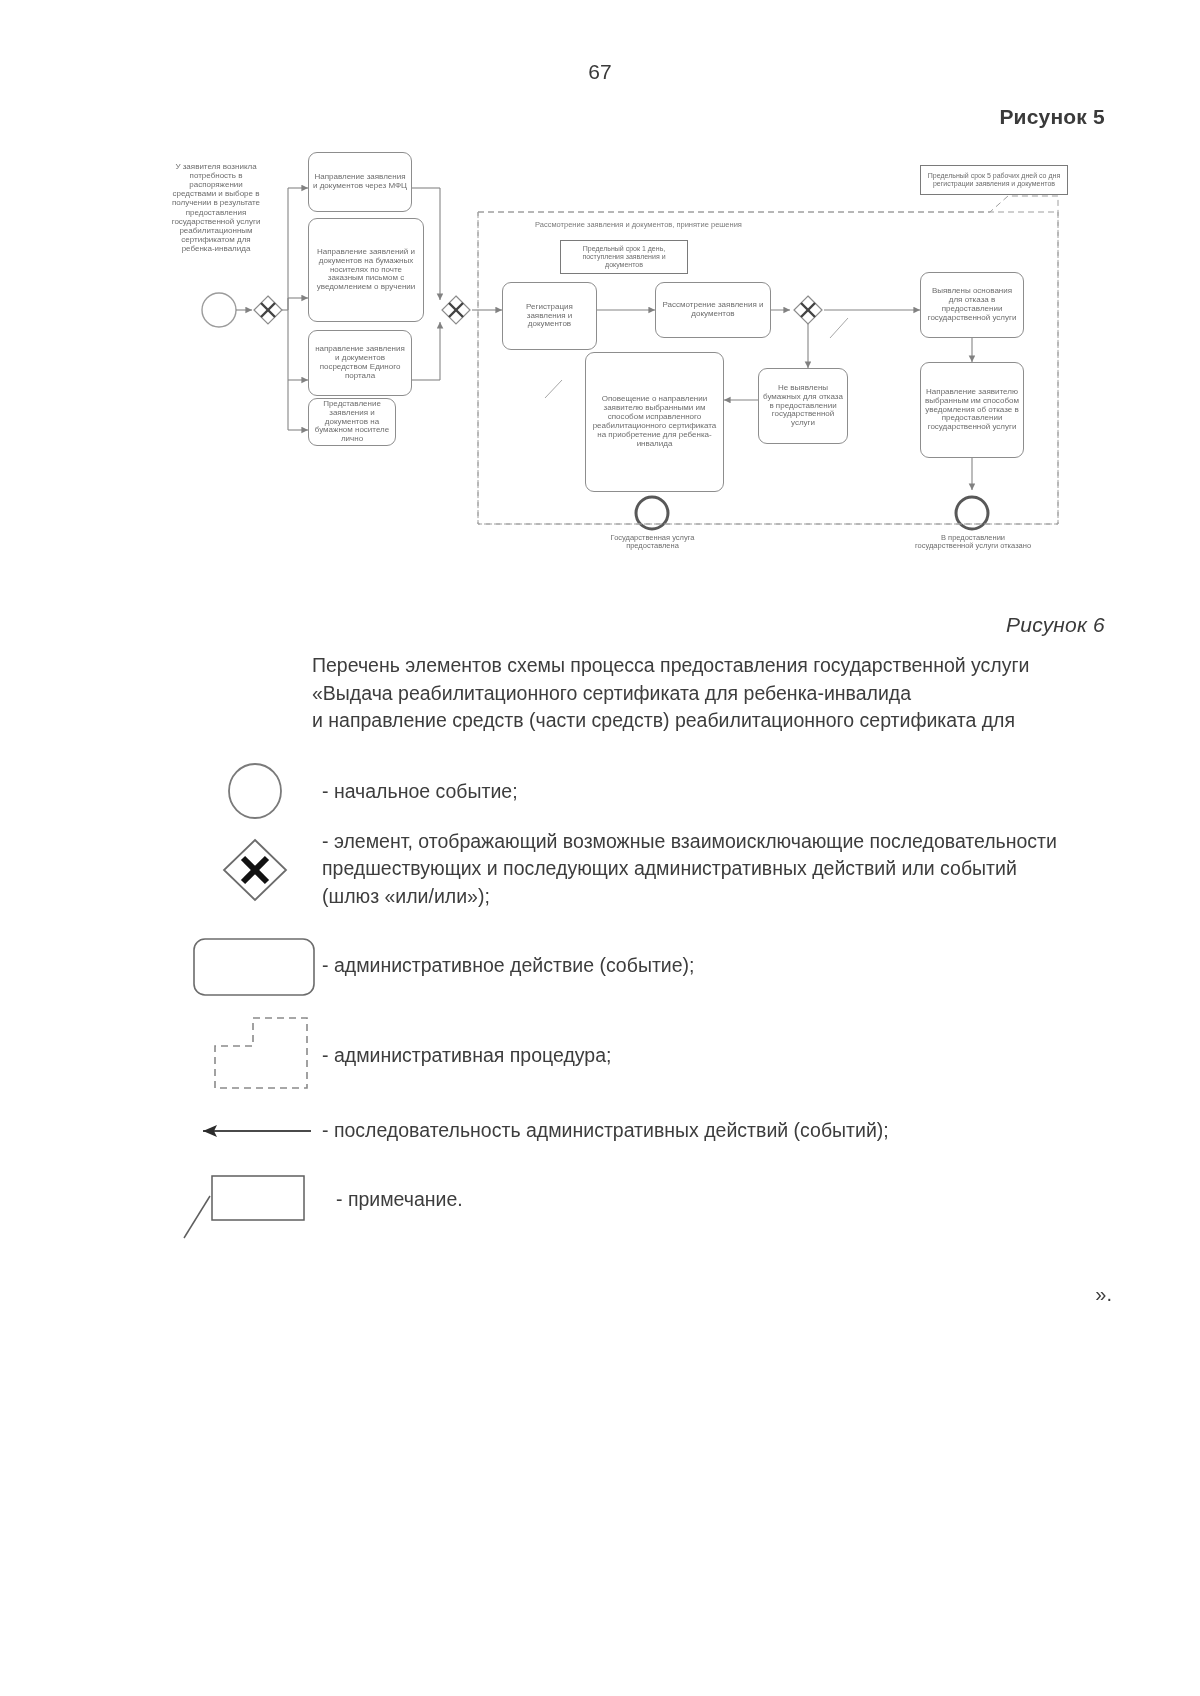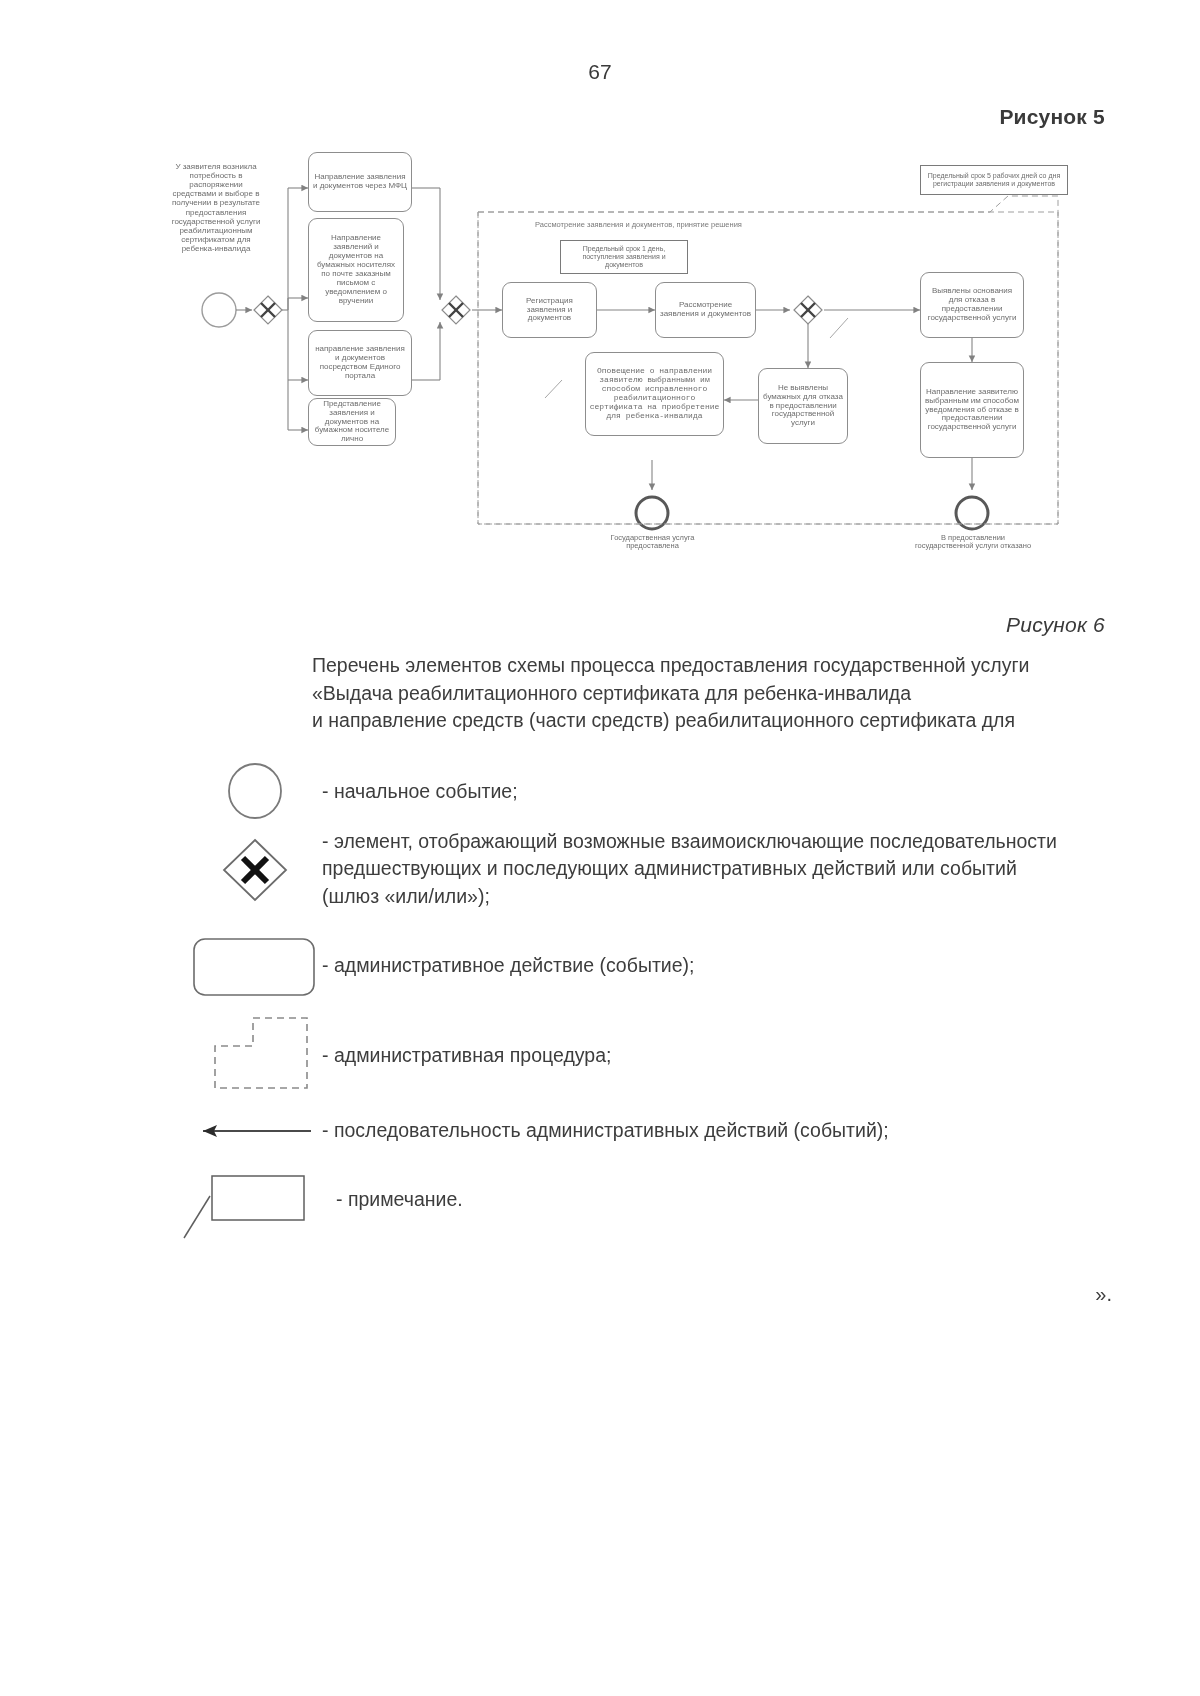--- a/index.html
+++ b/index.html
@@ -256,39 +256,39 @@
     <div class="note-box" style="left:920px; top:25px; width:148px; height:30px;">
       <span class="lbl">Предельный срок 5 рабочих дней со дня регистрации заявления и документов</span>
     </div>
     <div class="note-box" style="left:560px; top:100px; width:128px; height:34px;">
       <span class="lbl">Предельный срок 1 день, поступления заявления и документов</span>
     </div>
 
     <div class="node-box" style="left:308px; top:12px; width:104px; height:60px;">
       <span class="lbl">Направление заявления и документов через МФЦ</span>
     </div>
-    <div class="node-box" style="left:308px; top:78px; width:96px; height:104px;">
+    <div class="node-box" style="left:308px; top:78px; width:116px; height:104px;">
       <span class="lbl">Направление заявлений и документов на бумажных носителях по почте заказным письмом с уведомлением о вручении</span>
     </div>
     <div class="node-box" style="left:308px; top:190px; width:104px; height:66px;">
       <span class="lbl">направление заявления и документов посредством Единого портала</span>
     </div>
     <div class="node-box" style="left:308px; top:258px; width:88px; height:48px;">
       <span class="lbl">Представление заявления и документов на бумажном носителе лично</span>
     </div>
-    <div class="node-box" style="left:502px; top:142px; width:95px; height:56px;">
+    <div class="node-box" style="left:502px; top:142px; width:95px; height:68px;">
       <span class="lbl">Регистрация заявления и документов</span>
     </div>
-    <div class="node-box" style="left:655px; top:142px; width:101px; height:56px;">
+    <div class="node-box" style="left:655px; top:142px; width:116px; height:56px;">
       <span class="lbl">Рассмотрение заявления и документов</span>
     </div>
     <div class="node-box" style="left:920px; top:132px; width:104px; height:66px;">
       <span class="lbl">Выявлены основания для отказа в предоставлении государственной услуги</span>
     </div>
-    <div class="node-box" style="left:585px; top:212px; width:139px; height:84px;font-family:Liberation Mono, monospace;">
+    <div class="node-box" style="left:585px; top:212px; width:139px; height:140px;">
       <span class="lbl">Оповещение о направлении заявителю выбранными им способом исправленного реабилитационного сертификата на приобретение для ребенка-инвалида</span>
     </div>
     <div class="node-box" style="left:758px; top:228px; width:90px; height:76px;">
       <span class="lbl">Не выявлены бумажных для отказа в предоставлении государственной услуги</span>
     </div>
     <div class="node-box" style="left:920px; top:222px; width:104px; height:96px;">
       <span class="lbl">Направление заявителю выбранным им способом уведомления об отказе в предоставлении государственной услуги</span>
     </div>
 
     <div class="evt-label" style="left:590px; top:394px; width:125px;">Государственная услуга предоставлена</div>

